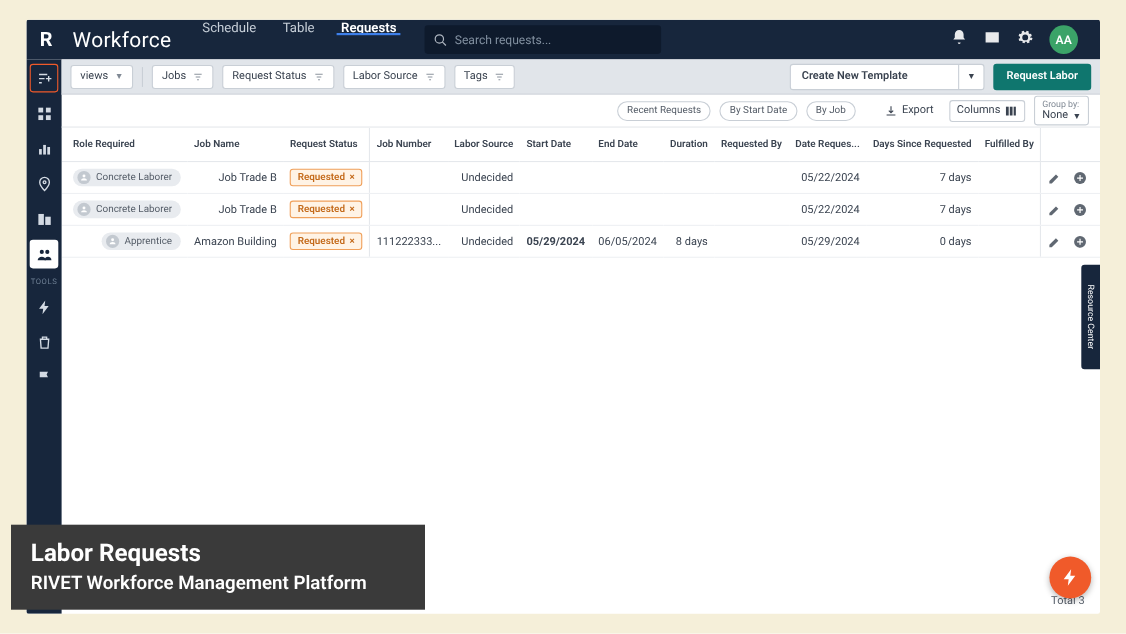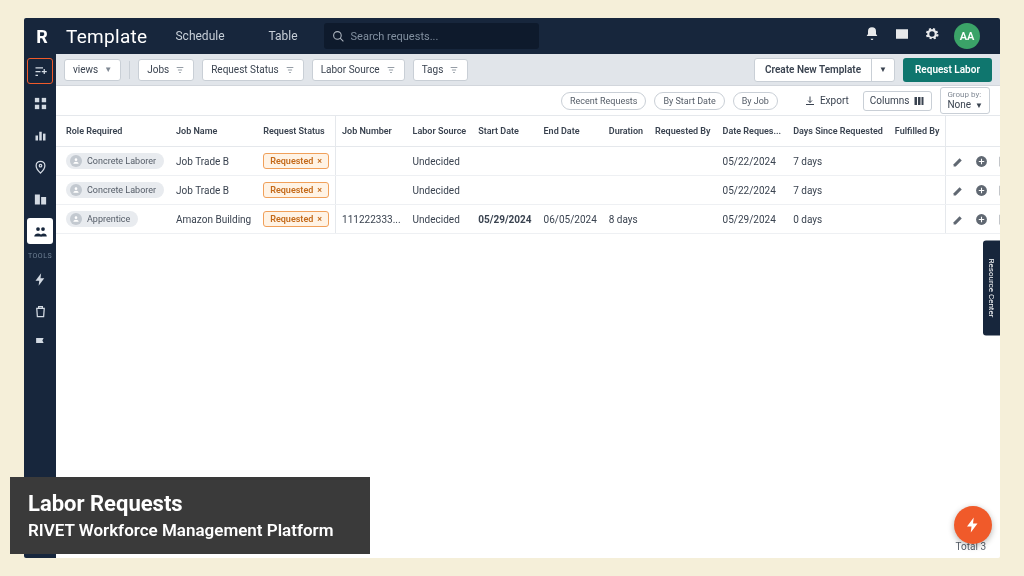--- a/index.html
+++ b/index.html
@@ -1,21 +1,21 @@
 <!DOCTYPE html>
 <html><head>
 <meta charset="utf-8">
 <style>
 * { box-sizing: border-box; margin: 0; padding: 0; font-family: -apple-system, BlinkMacSystemFont, "Segoe UI", Roboto, sans-serif; }
 body { background: #f5efd9; width: 1024px; height: 576px; overflow: hidden; position: relative; }
 .app-frame { position: absolute; top: 18px; left: 24px; right: 24px; bottom: 18px; background: #fff; display: flex; flex-direction: column; border-radius: 2px; overflow: hidden; }
 .topbar { height: 36px; background: #17263c; display: flex; align-items: center; color: #fff; padding: 0 10px 0 0; }
 .logo-tile { width: 36px; height: 36px; display: flex; align-items: center; justify-content: center; font-weight: 700; font-size: 18px; color: #fff; }
 .app-title { font-size: 19px; font-weight: 400; margin: 0 16px 0 6px; letter-spacing: 0.3px; }
-.top-tabs { display: flex; align-items: center; height: 100%; gap: 20px; }
+.top-tabs { display: flex; align-items: flex-start; height: 100%; }
 .top-tab { display: flex; align-items: center; padding: 0 12px; font-size: 12px; color: #c7cfd8; cursor: pointer; position: relative; }
 .top-tab.active { color: #fff; font-weight: 600; }
 .top-tab.active::after { content: ""; position: absolute; bottom: 0; left: 8px; right: 8px; height: 2px; background: #3d7fea; }
 .search-box { margin-left: 14px; display: flex; align-items: center; background: #0e1a2c; border-radius: 3px; width: 215px; height: 26px; padding: 0 8px; }
 .search-box svg { flex-shrink: 0; }
 .search-input { background: transparent; border: none; color: #cfd6de; font-size: 11px; margin-left: 6px; width: 100%; outline: none; }
 .search-input::placeholder { color: #8290a0; }
 .spacer { flex: 1; }
 .top-icons { display: flex; align-items: center; gap: 14px; margin-right: 10px; }
 .top-icon { color: #fff; cursor: pointer; opacity: 0.9; }
@@ -25,62 +25,63 @@
 .side-btn { width: 26px; height: 26px; display: flex; align-items: center; justify-content: center; color: #d3dae3; cursor: pointer; border-radius: 3px; position: relative; }
 .side-btn.framed { border: 1px solid #f05a2a; }
 .side-btn svg { width: 15px; height: 15px; }
 .side-btn.active { background: #fff; color: #17263c; }
 .side-label { font-size: 7px; color: #6f8095; letter-spacing: 0.5px; margin-top: 2px; }
 .content { flex: 1; display: flex; flex-direction: column; min-width: 0; }
 .filter-bar { height: 32px; background: #e1e5ea; display: flex; align-items: center; gap: 8px; padding: 0 8px; border-bottom: 1px solid #d2d6dc; }
 .chip { background: #fff; border: 1px solid #c9cfd6; border-radius: 3px; height: 22px; display: flex; align-items: center; padding: 0 8px; font-size: 10px; color: #3a4350; gap: 6px; cursor: pointer; text-align: center; }
 .chip .drop { font-size: 8px; color: #808994; }
 .chip-filter svg { width: 10px; height: 10px; stroke: #808994; }
-.btn-template { margin-left: auto; background: #fff; border: 1px solid #c9cfd6; border-radius: 3px; height: 24px; display: flex; align-items: center; font-size: 10px; font-weight: 600; color: #3a4350; cursor: pointer; }
+.btn-template { margin-left: auto; background: #fff; border: 1px solid #c9cfd6; border-radius: 3px; height: 24px; display: flex; align-items: center; font-size: 10px; font-weight: 600; color: #3a4350; cursor: pointer; gap: 36px; }
 .btn-template .main { padding: 0 10px; }
 .btn-template .dd { border-left: 1px solid #c9cfd6; height: 100%; display: flex; align-items: center; padding: 0 7px; font-size: 8px; }
 .btn-request { background: #0f766e; color: #fff; border: none; border-radius: 3px; height: 24px; padding: 0 12px; font-size: 10px; font-weight: 600; cursor: pointer; }
 .toolbar-row { display: flex; align-items: center; height: 30px; padding: 12px 10px; justify-content: flex-end; gap: 8px; border-bottom: 1px solid #e5e8ec; }
 .pill { border: 1px solid #c9cfd6; border-radius: 10px; height: 18px; display: flex; align-items: center; padding: 0 8px; font-size: 9px; color: #545c67; cursor: pointer; }
 .tool-btn { display: flex; align-items: center; gap: 4px; font-size: 10px; color: #3a4350; cursor: pointer; height: 20px; padding: 0 6px; }
 .tool-btn.boxed { border: 1px solid #c9cfd6; border-radius: 3px; }
 .group-by { font-size: 8px; color: #808994; display: flex; flex-direction: column; align-items: flex-start; line-height: 1.2; border: 1px solid #c9cfd6; border-radius: 3px; padding: 2px 6px; cursor: pointer; }
 .group-by .val { font-size: 10px; color: #3a4350; display: flex; align-items: center; gap: 4px; }
 .table-wrap { flex: 1; overflow: auto; position: relative; }
 table { border-collapse: collapse; width: 100%; }
 th { text-align: left; font-size: 9px; font-weight: 600; color: #3a4350; padding: 10px 6px; border-bottom: 1px solid #e5e8ec; white-space: nowrap; }
-td { font-size: 10px; color: #3a4350; padding: 6px 6px; border-bottom: 1px solid #eef0f3; white-space: nowrap; vertical-align: middle; }
+td { font-size: 10px; color: #3a4350; padding: 6px 6px; border-bottom: 1px solid #eef0f3; white-space: nowrap; vertical-align: middle; text-align: right; }
 .col-sep { border-left: 1px solid #e5e8ec; }
 .role-tag { display: inline-flex; align-items: center; gap: 5px; background: #e8ebef; border-radius: 10px; padding: 2px 8px 2px 4px; font-size: 9px; color: #545c67; }
 .role-tag .dot { width: 12px; height: 12px; border-radius: 50%; background: #c3c9d0; display: flex; align-items: center; justify-content: center; }
 .role-tag .dot svg { width: 8px; height: 8px; fill: #fff; }
 .status-tag { display: inline-flex; align-items: center; gap: 4px; background: #fff3e5; border: 1px solid #f0a05a; color: #c46a1a; border-radius: 3px; padding: 2px 6px; font-size: 9px; font-weight: 600; }
 .status-tag .close { font-size: 9px; color: #c46a1a; cursor: pointer; }
 .bold { font-weight: 700; }
 .row-actions { display: flex; gap: 10px; justify-content: flex-end; }
 .row-actions svg { cursor: pointer; color: #606872; }
 .action-col { border-left: 1px solid #e5e8ec; width: 70px; }
 .footer-total { position: absolute; bottom: 6px; right: 14px; font-size: 10px; color: #545c67; }
-.caption-box { position: absolute; left: 10px; bottom: 22px; background: #3a3a3a; color: #fff; padding: 14px 36px 14px 18px; }
+.caption-box { position: absolute; left: 10px; bottom: 22px; background: #3a3a3a; color: #fff; padding: 14px 52px 14px 18px; }
 .caption-box h1 { font-size: 22px; font-weight: 700; margin-bottom: 4px; }
 .caption-box p { font-size: 17px; font-weight: 600; }
 .fab { position: absolute; right: 32px; bottom: 32px; width: 38px; height: 38px; border-radius: 50%; background: #f05a2a; display: flex; align-items: center; justify-content: center; cursor: pointer; box-shadow: 0 2px 6px rgba(0,0,0,0.3); }
 .fab svg { fill: #fff; }
 .resource-tab { position: absolute; right: 0; top: 50%; transform: translateY(-50%); background: #17263c; color: #fff; font-size: 8px; padding: 18px 4px; writing-mode: vertical-rl; text-orientation: mixed; transform-origin: center; cursor: pointer; border-radius: 3px 0 0 3px; }
 </style>
 </head>
 <body>
 
 <div class="app-frame">
   <div class="topbar">
     <div class="logo-tile">R</div>
-    <div class="app-title">Template</div>
+    <div class="app-title">Workforce</div>
     <div class="top-tabs">
       <div class="top-tab">Schedule</div>
       <div class="top-tab">Table</div>
+      <div class="top-tab active">Requests</div>
     </div>
     <div class="search-box">
       <svg width="13" height="13" viewBox="0 0 24 24" fill="none" stroke="#aeb6c0" stroke-width="2">
           <circle cx="10" cy="10" r="7"></circle>
           <line x1="21" y1="21" x2="15" y2="15"></line>
         </svg>
       <input class="search-input" placeholder="Search requests..." style="">
     </div>
     <div class="spacer"></div>
     <div class="top-icons">

